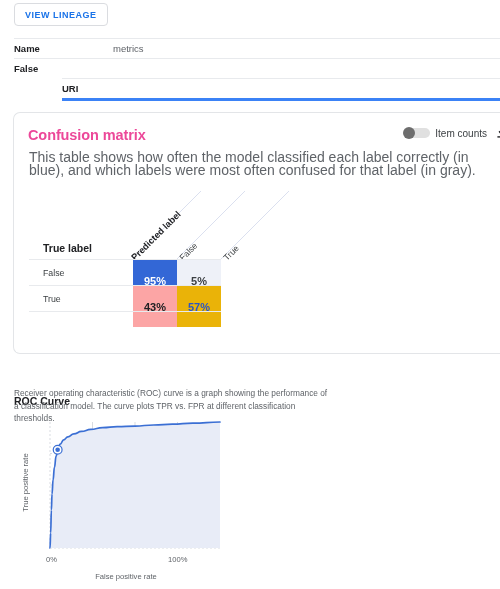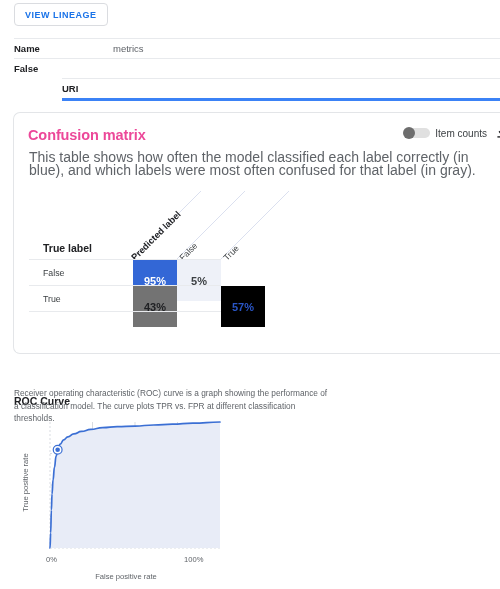--- a/index.html
+++ b/index.html
@@ -279,21 +279,21 @@
     font-size: 7.6px;
     color: #5f6368;
   }
   .tick {
     position: absolute;
     top: 137px;
     font-size: 7.6px;
     color: #5f6368;
   }
   .tick.t0 { left: 32px; }
-  .tick.t1 { left: 170px; }
+  .tick.t1 { left: 154px; }
 </style>
 </head>
 <body>
 
 <div class="lineage-bar">
   <div class="lineage-btn">VIEW LINEAGE</div>
 </div>
 
 <div class="props">
   <div class="row">
@@ -342,22 +342,22 @@
     <div class="true-label-head">True label</div>
 
     <div class="mrow r0">
       <div class="rowname">False</div>
       <div class="cell c0" style="background:#3367d6; color:#ffffff;">95%</div>
       <div class="cell c1" style="background:#eef1f8; color:#3c4043;">5%</div>
     </div>
 
     <div class="mrow r1">
       <div class="rowname">True</div>
-      <div class="cell c0" style="background:#737373; color:#202124;">43%</div>
-      <div class="cell c1" style="background:#000000; color:#2a56c6;margin-left:44px;">57%</div>
+      <div class="cell c0" style="background:#fca5a5; color:#202124;">43%</div>
+      <div class="cell c1" style="background:#eab308; color:#2a56c6;">57%</div>
     </div>
 
     <div class="mrow-end"></div>
   </div>
 </div>
 
 <div class="roc-title">ROC Curve</div>
 <div class="roc-desc">Receiver operating characteristic (ROC) curve is a graph showing the performance of a classification model. The curve plots TPR vs. FPR at different classification thresholds.</div>
 
 <div class="roc-chart">

